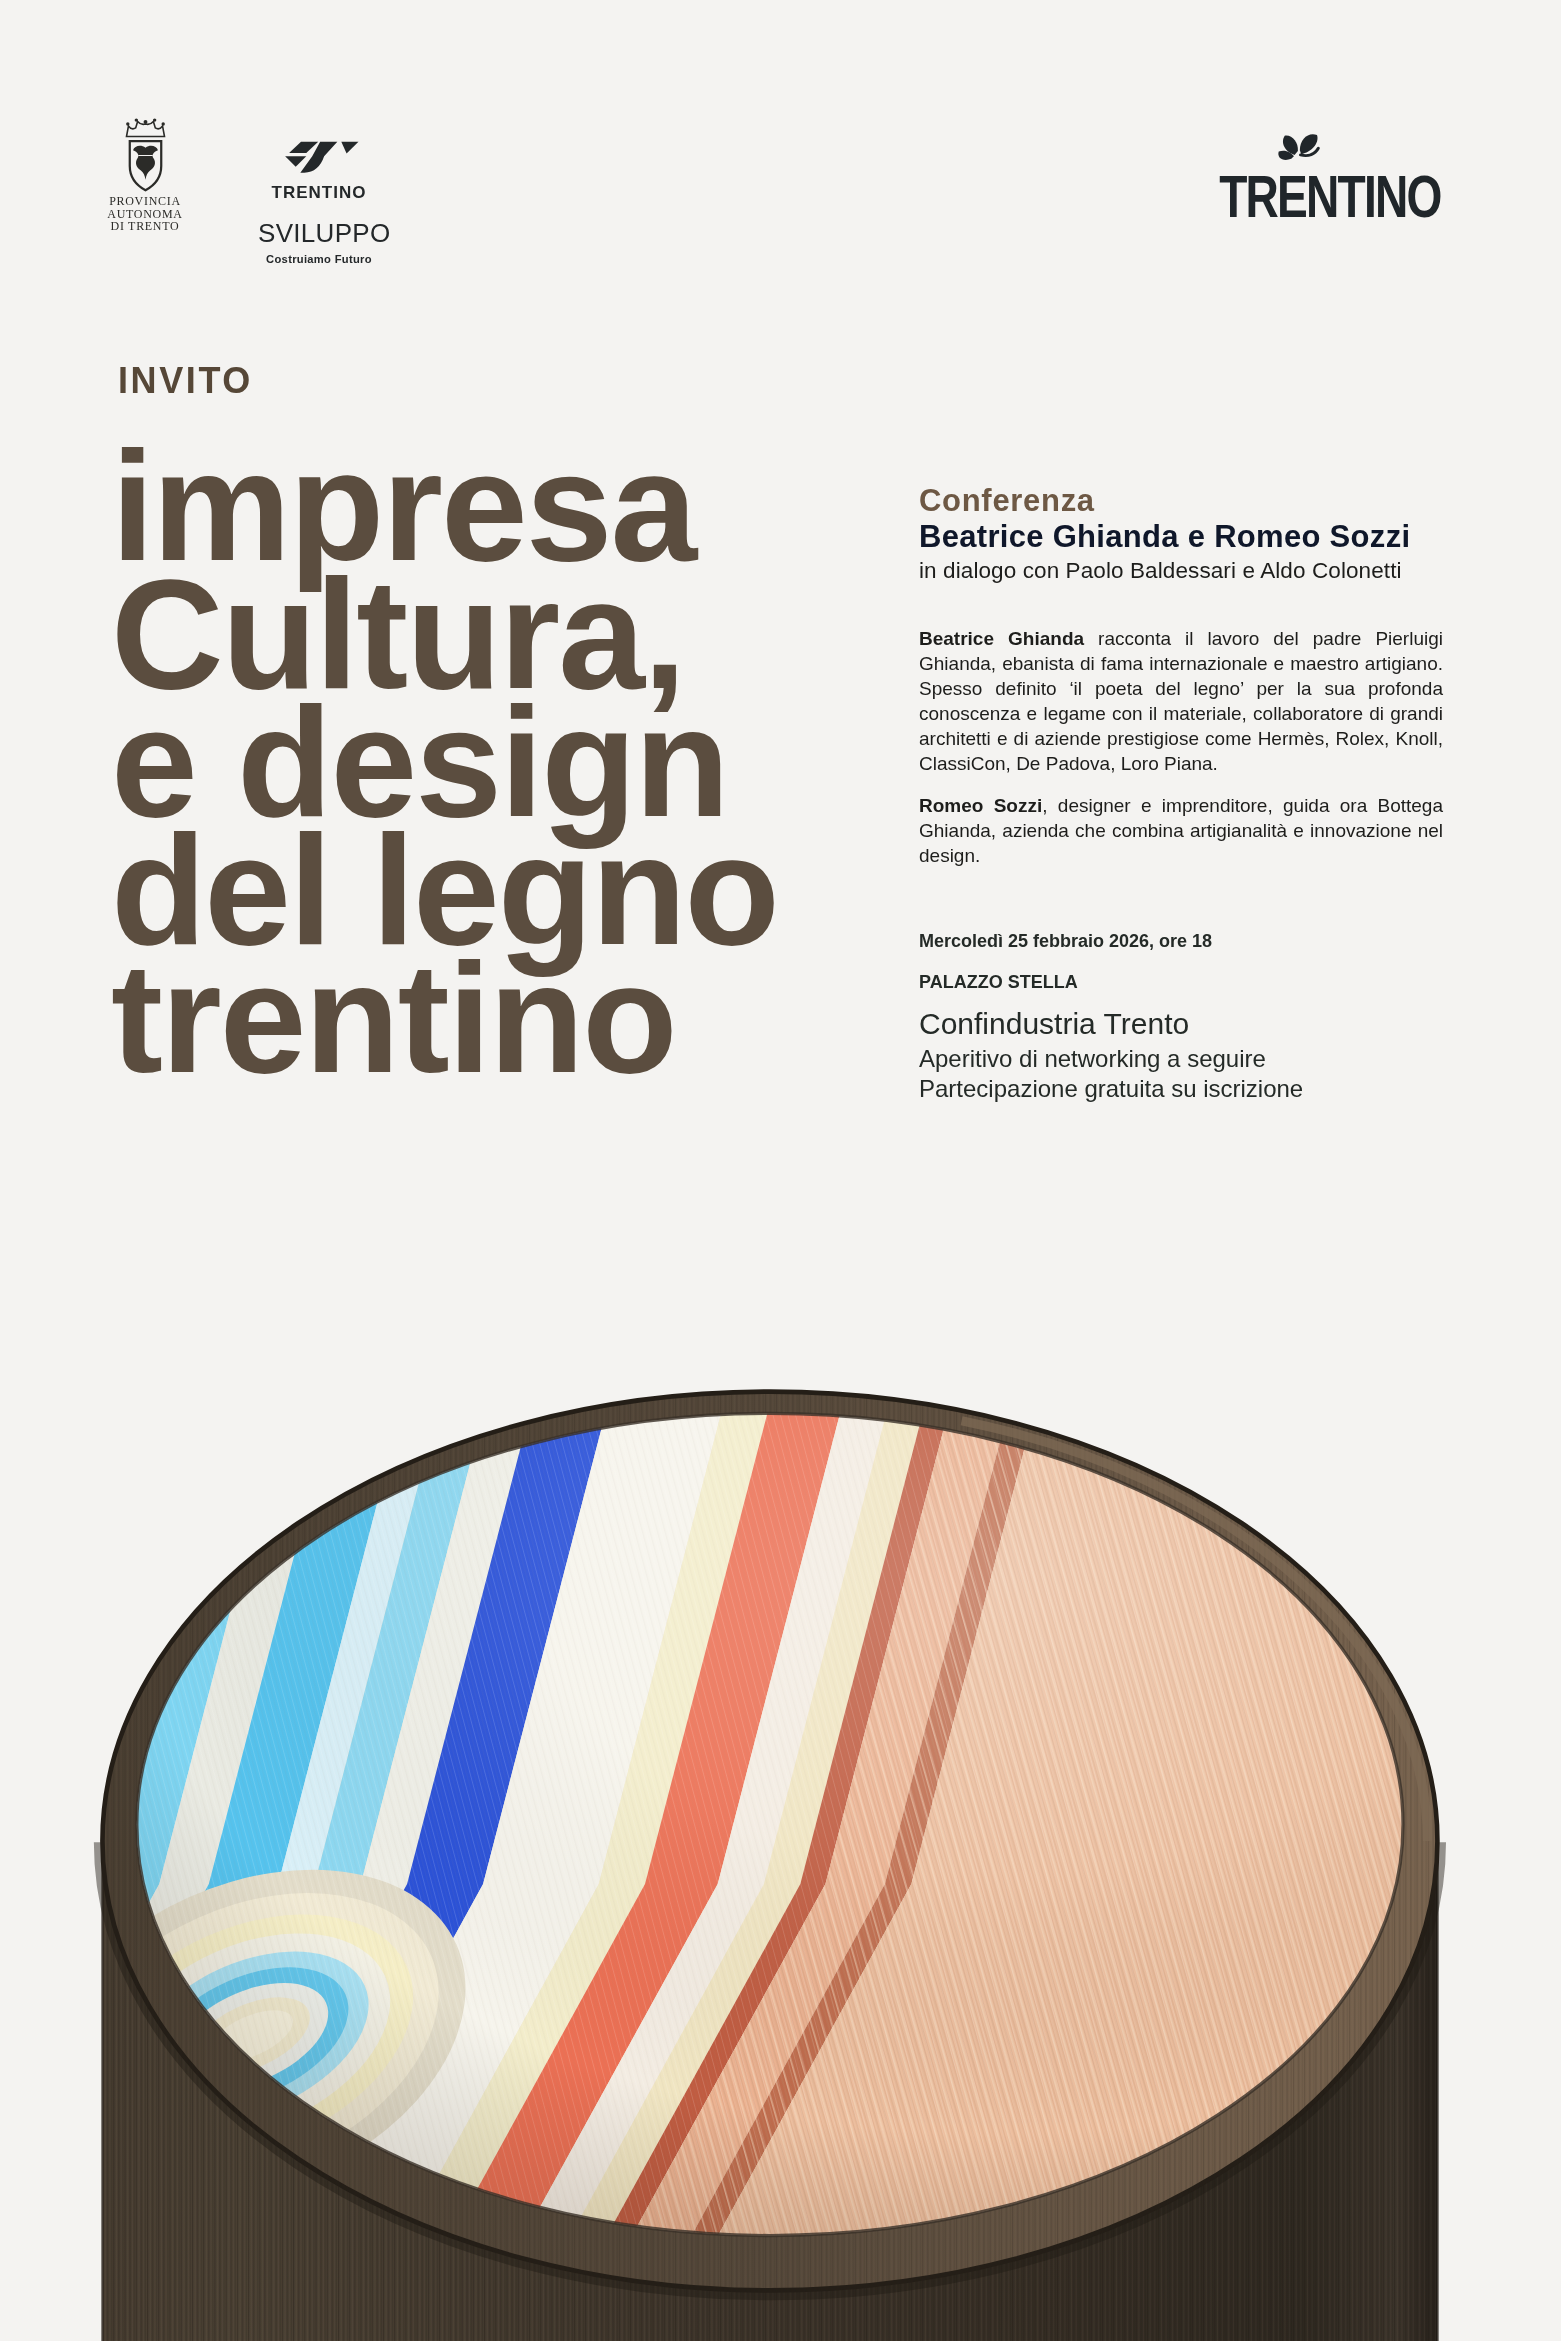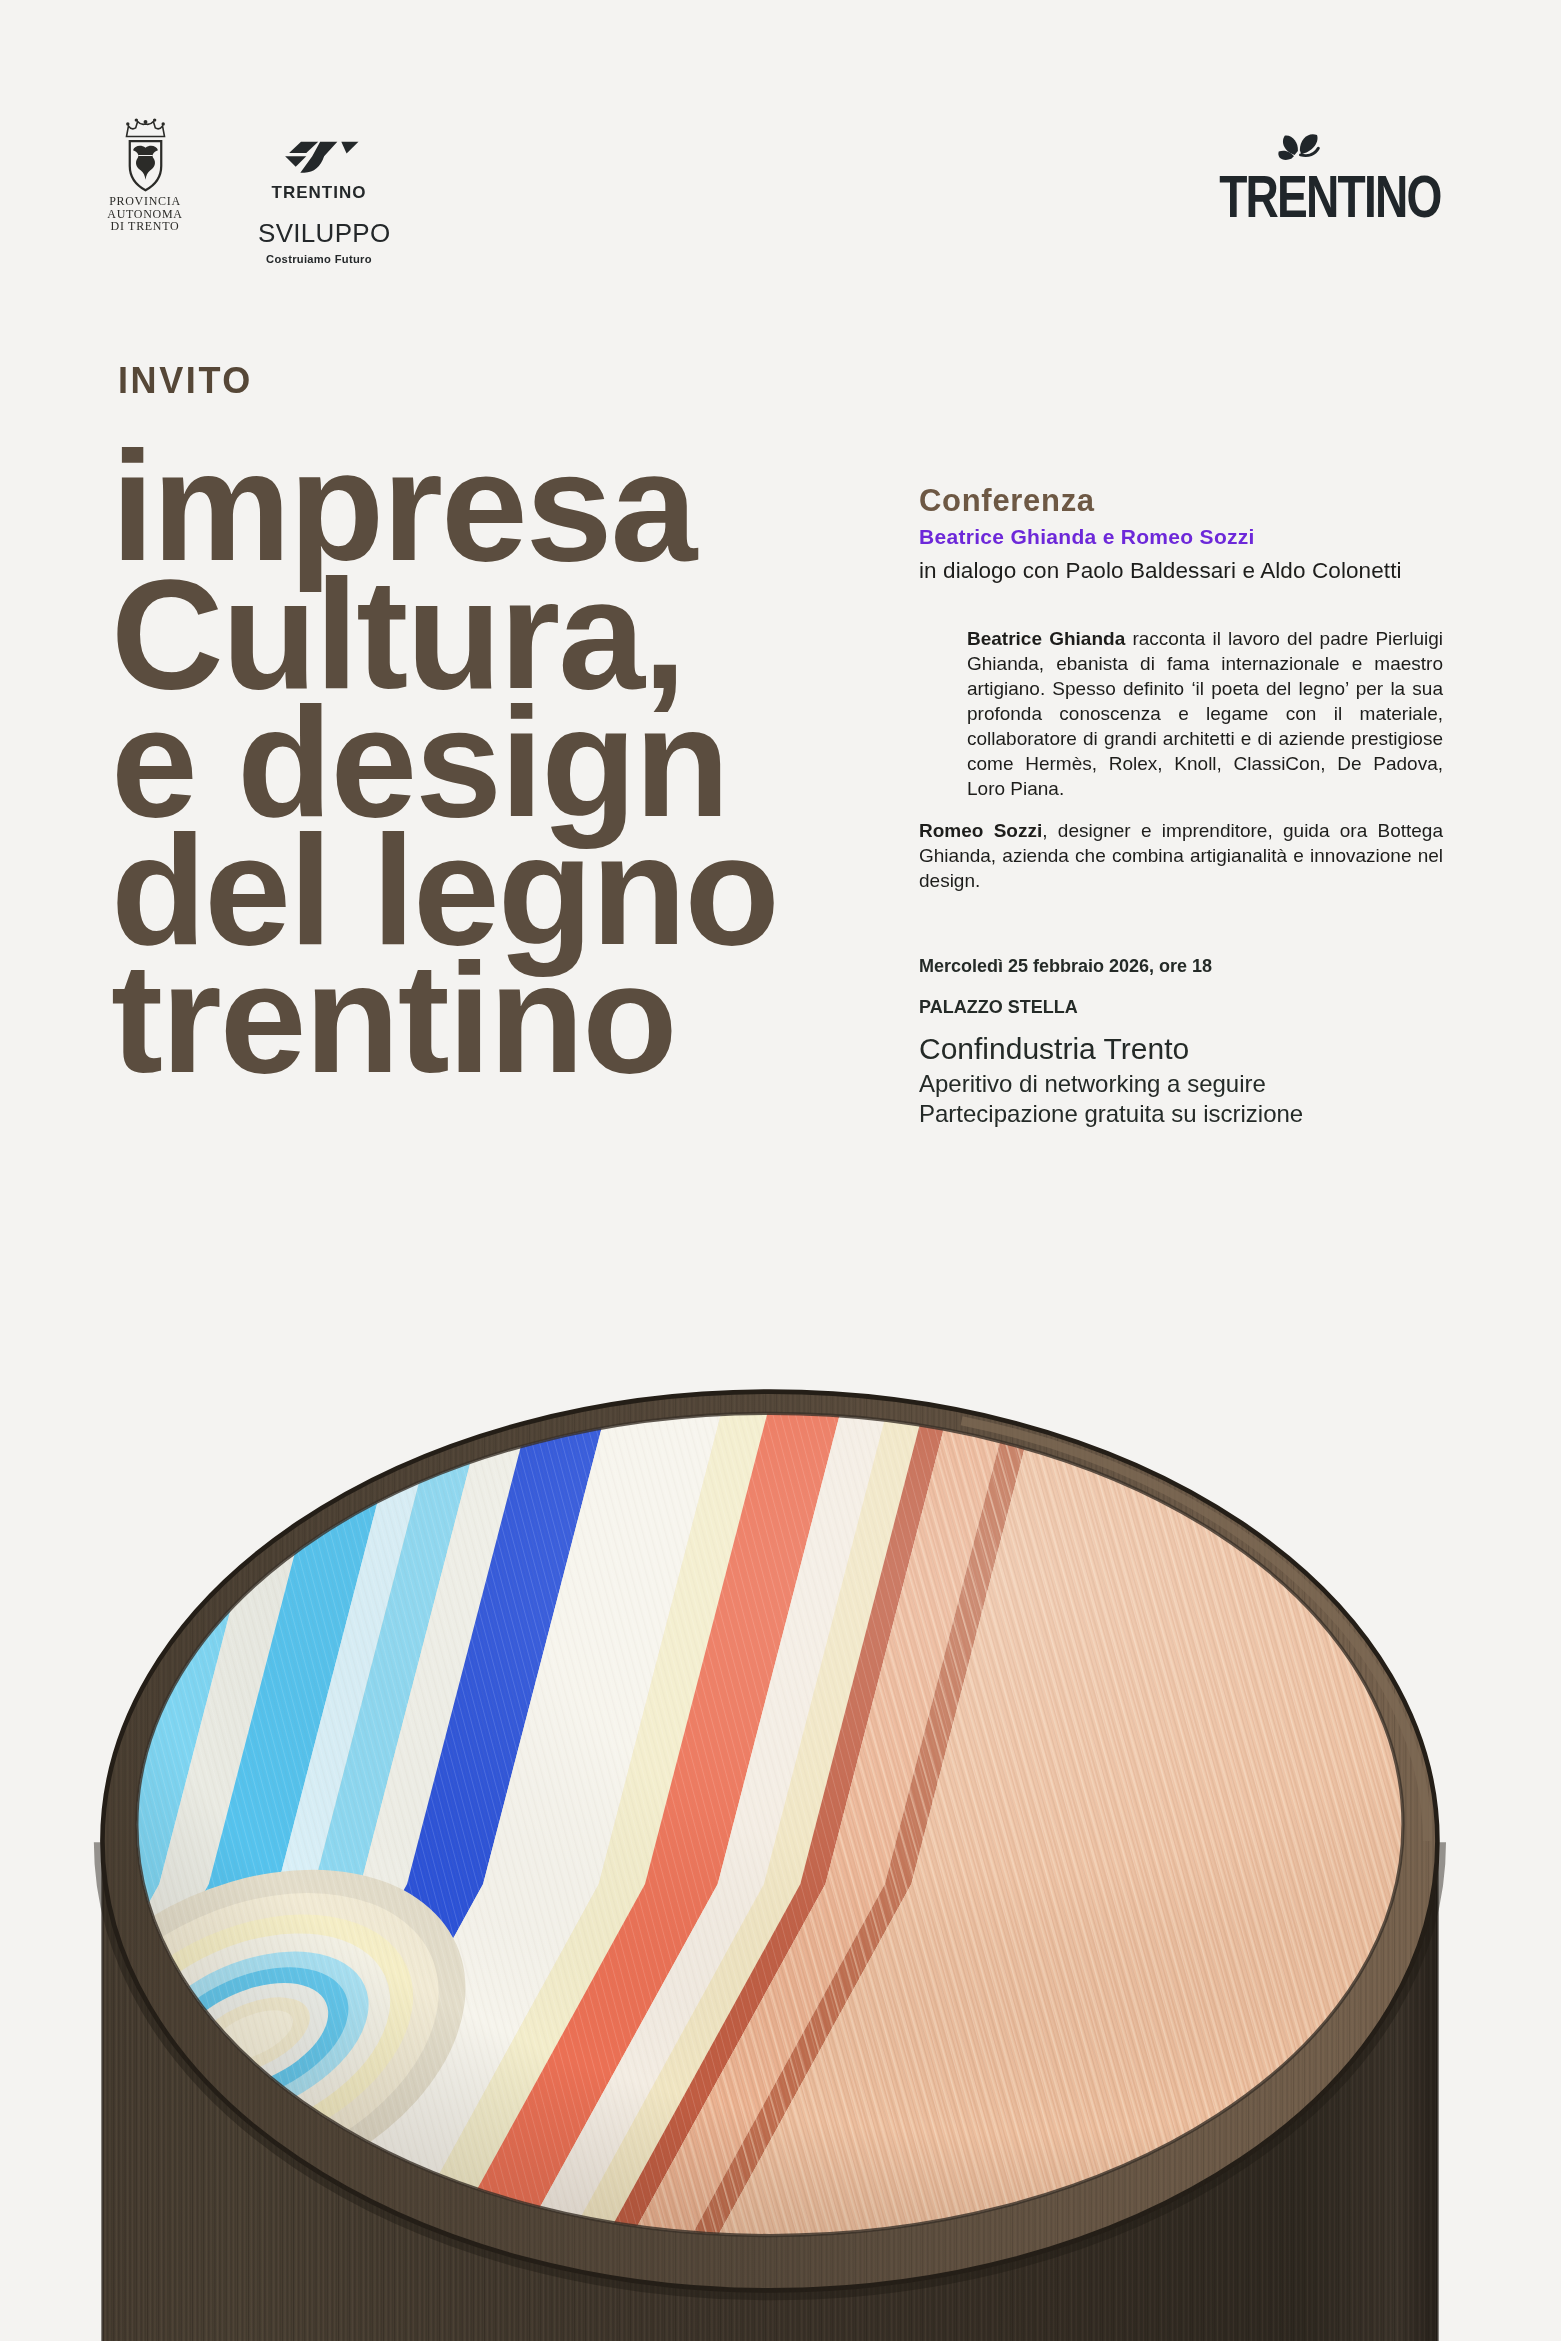--- a/index.html
+++ b/index.html
@@ -16,24 +16,24 @@
   .sv-l1{font-size:17px;font-weight:700;letter-spacing:1px;margin-top:6.6px;}
   .sv-l2{font-size:26px;font-weight:400;letter-spacing:0.3px;margin-top:15px;}
   .sv-tag{font-size:11.2px;font-weight:600;letter-spacing:0.3px;margin-top:4px;}
   .trentino-logo{position:absolute;left:1218px;top:131px;width:235px;height:94px;}
   
   .invito{position:absolute;left:118px;top:360px;font-size:36px;font-weight:700;letter-spacing:2.6px;color:#564737;}
   .title{position:absolute;left:111px;top:442px;font-size:156px;font-weight:700;line-height:128px;letter-spacing:-2px;color:#5b4d3f;white-space:nowrap;}
   
   .rcol{position:absolute;left:919px;top:447px;width:524px;color:#1d1d1b;}
   .kicker{font-size:31px;font-weight:700;letter-spacing:0.7px;color:#6d5844;line-height:36px;margin-top:36px;}
-  .speakers{font-size:21px;font-weight:700;letter-spacing:0.3px;color:#6d28d9;line-height:36px;white-space:nowrap;}
+  .speakers{font-size:31px;font-weight:700;letter-spacing:0.3px;color:#0f172a;line-height:36px;white-space:nowrap;}
   .dialogue{font-size:22.5px;line-height:31px;letter-spacing:0.1px;color:#1d1d1b;white-space:nowrap;}
   .bio{font-size:19px;line-height:25px;text-align:justify;color:#1d1d1b;margin:0;}
-  .bio1{margin-top:40px;margin-left:48px;}
+  .bio1{margin-top:40px;}
   .bio2{margin-top:17px;}
   .bio b{font-weight:700;}
   .event{margin-top:53px;color:#242a27;}
   .ev-big{font-size:18px;line-height:41px;white-space:nowrap;}
   .ev-bold{font-weight:700;}
   .ev-reg{font-weight:400;font-size:30px;}
   .ev-note{font-size:24px;line-height:30px;white-space:nowrap;}
   
   .artwork{position:absolute;left:0;top:1190px;width:1561px;height:1152px;}
 </style>

